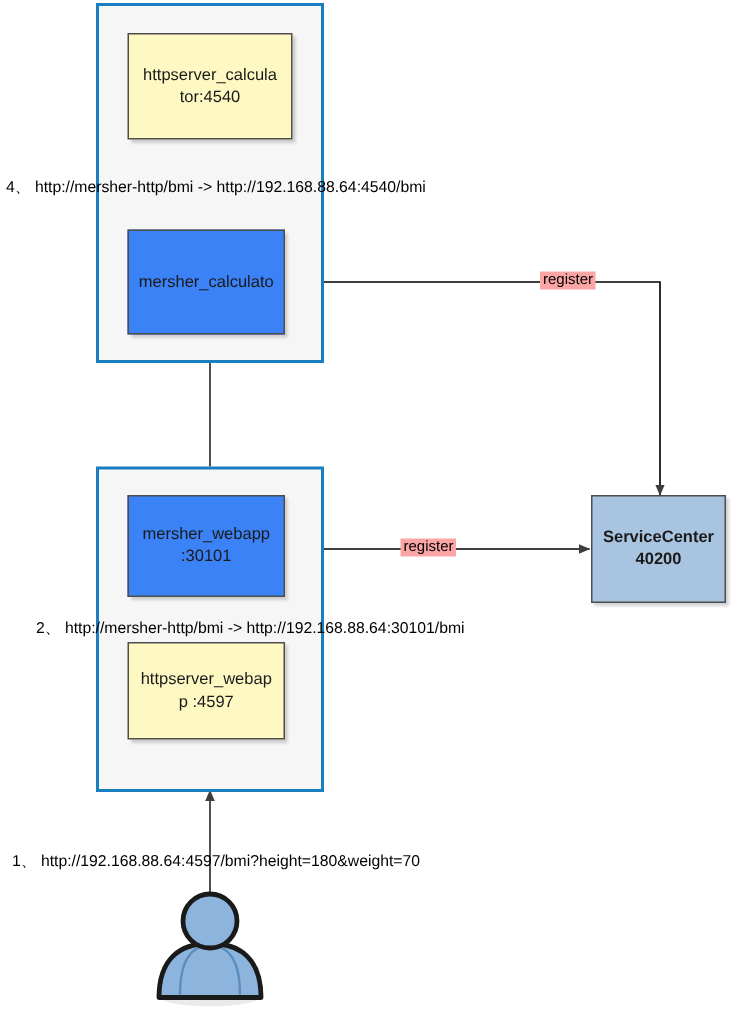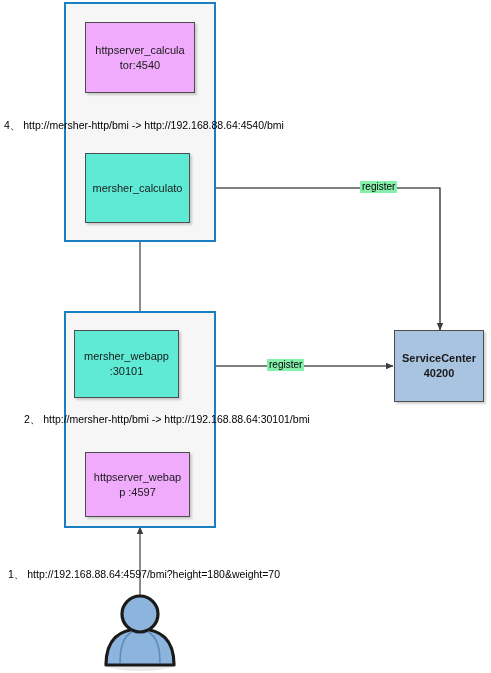--- a/index.html
+++ b/index.html
@@ -34,38 +34,38 @@
     justify-content: center;
     text-align: center;
     font-size: 11px;
     line-height: 15px;
     color: #1a1a1a;
     border: 1px solid #4d4d4d;
     box-shadow: 2px 2px 2px rgba(0,0,0,0.18);
     padding: 0 6px;
     word-break: break-all;
   }
-  .node-green { background: #f0abfc; justify-content: center; }
-  .node-gray  { background: #5eead4; }
+  .node-green { background: #fef9c3; justify-content: center; }
+  .node-gray  { background: #3b82f6; }
   .node-blue  { background: #a9c4e0; }
   .node span { display: block; }
 
   .edge-label {
     position: absolute;
     font-size: 10.5px;
     color: #000000;
     white-space: nowrap;
     line-height: 13px;
   }
   .edge-label-small {
     position: absolute;
     font-size: 10px;
     color: #000000;
     white-space: nowrap;
-    background: #86efac;
+    background: #fca5a5;
     padding: 0 2px;
     line-height: 12px;
     text-align: right;
   }
   .actor {
     position: absolute;
   }
   svg.lines {
     position: absolute;
     left: 0; top: 0;
@@ -109,28 +109,28 @@
       <span>tor:4540</span>
     </div>
   </div>
 
   <div class="node node-gray" style="left:85px; top:153px; width:105px; height:70px;">
     <div>
       <span>mersher_calculato</span>
     </div>
   </div>
 
-  <div class="node node-gray" style="left:74px; top:330px; width:105px; height:68px;">
+  <div class="node node-gray" style="left:85px; top:330px; width:105px; height:68px;">
     <div>
       <span>mersher_webapp</span>
       <span>:30101</span>
     </div>
   </div>
 
-  <div class="node node-green" style="left:85px; top:452px; width:105px; height:65px;">
+  <div class="node node-green" style="left:85px; top:428px; width:105px; height:65px;">
     <div>
       <span>httpserver_webap</span>
       <span>p :4597</span>
     </div>
   </div>
 
   <div class="node node-blue" style="left:394px; top:330px; width:90px; height:72px;font-weight:bold;">
     <div>
       <span>ServiceCenter</span>
       <span>40200</span>

